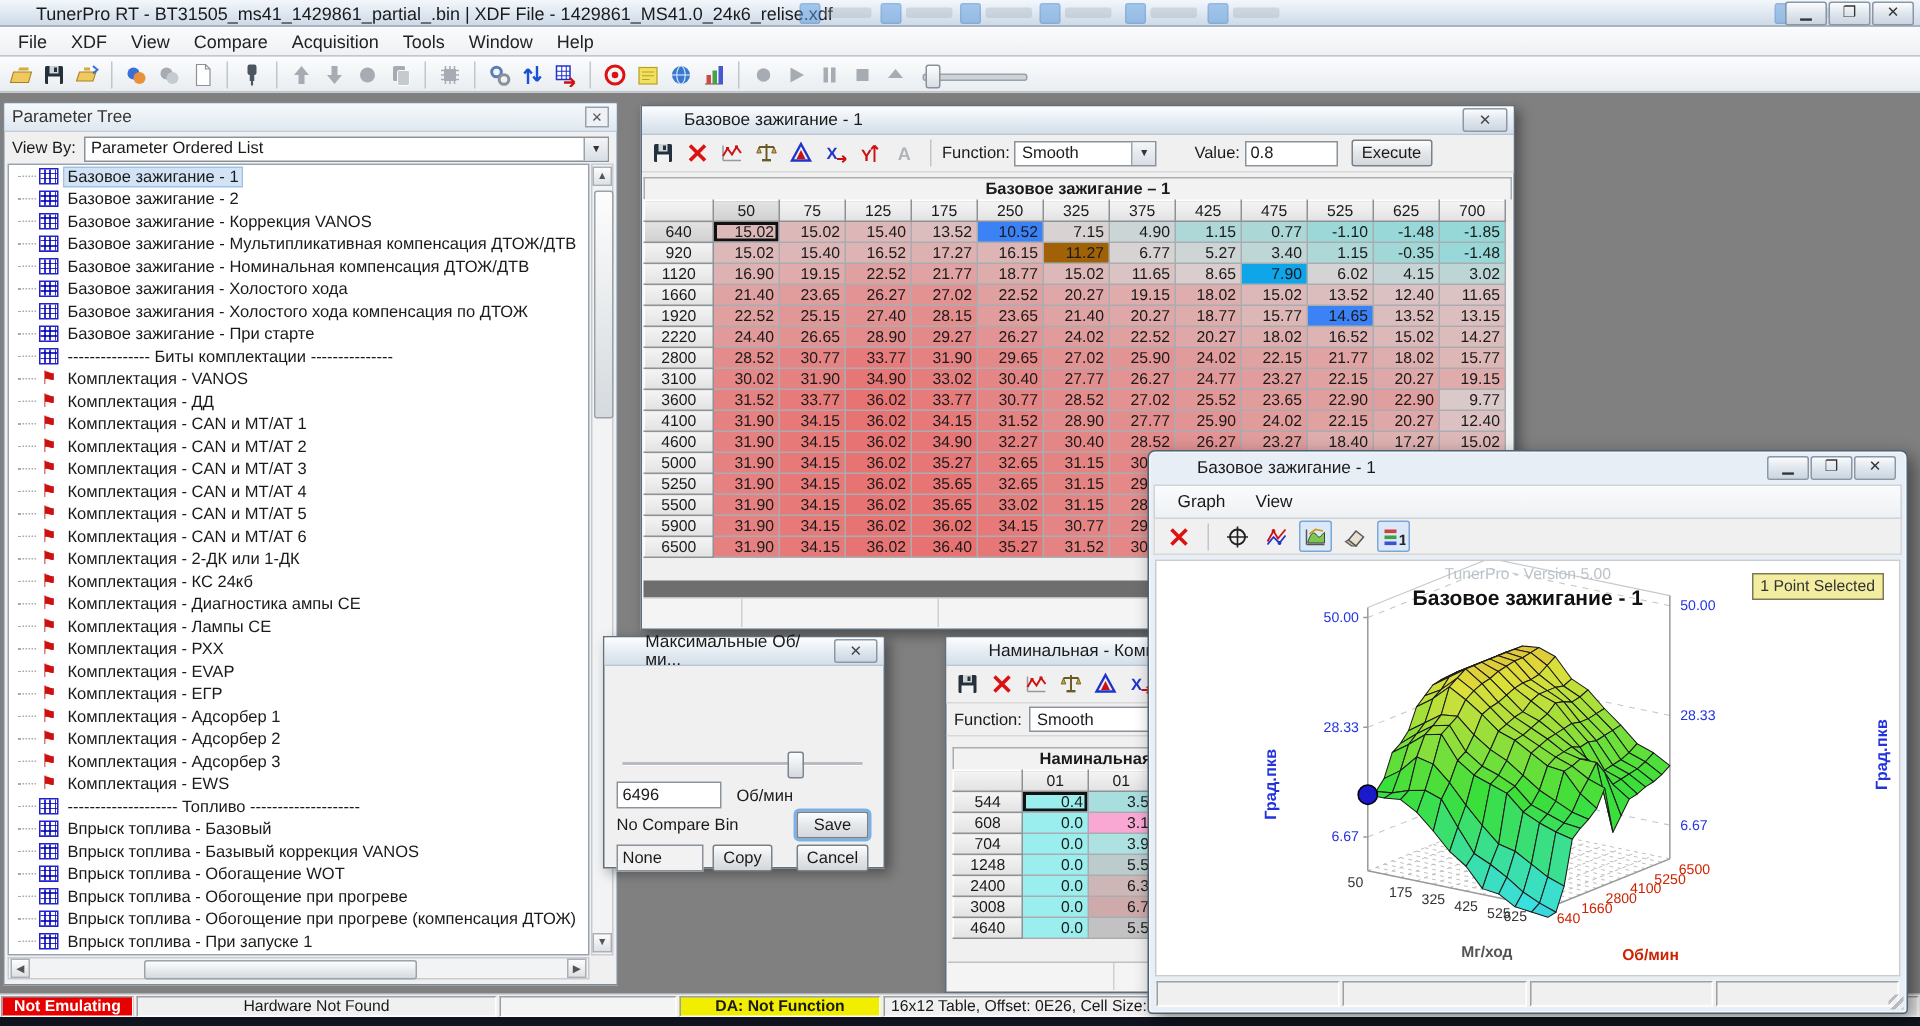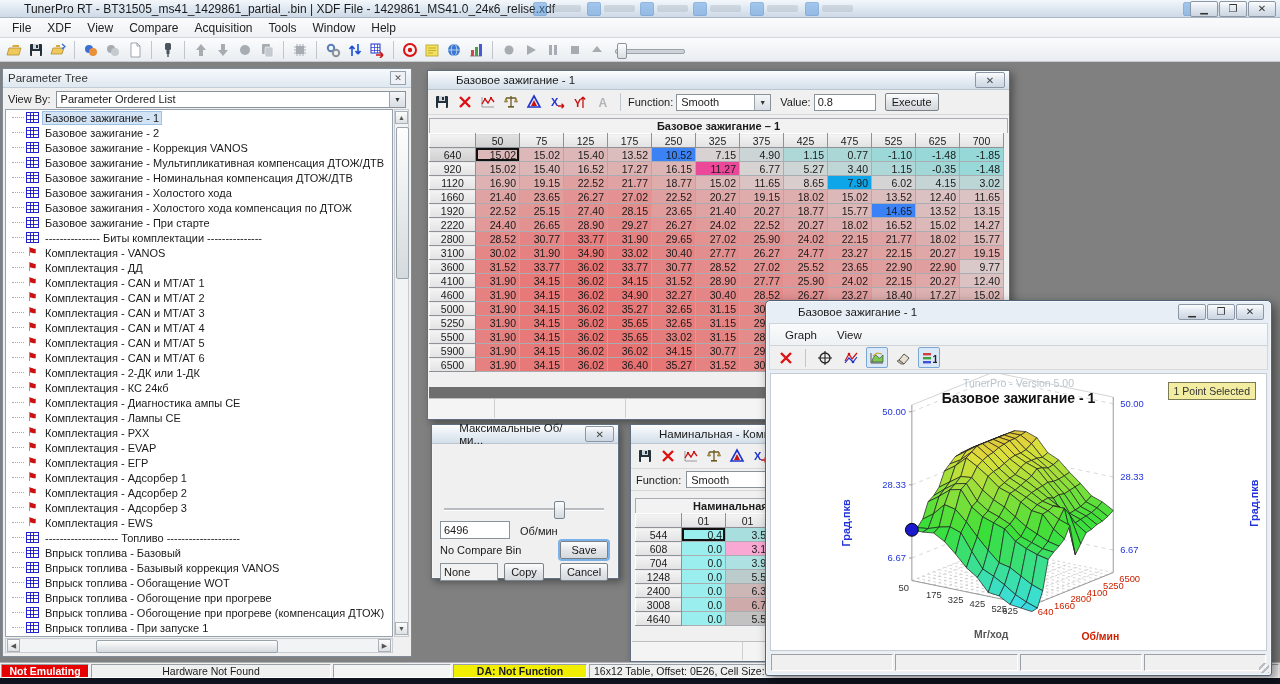--- a/index.html
+++ b/index.html
@@ -528,21 +528,21 @@
         <svg width="16" height="16" viewBox="0 0 16 16">
           <text x="3.5" y="12.5" font-size="12" font-weight="bold" fill="#b0b4b8">A</text>
         </svg>
       </span>
       <span class="tsep"></span>
       <span>Function:</span>
       <div class="combo" style="width: 95px;">
         <span class="ctext">Smooth</span>
         <span class="cbtn">▼</span>
       </div>
-      <span style="margin-left: 6px;">Value:</span>
+      <span style="margin-left: 22px;">Value:</span>
       <div class="tinput" style="width: 62px; height: 17px;">0.8</div>
       <div class="btn" style="width: 54px; height: 18px; margin-left: 6px;">Execute</div>
     </div>
   <div style="position:absolute;left:1px;right:1px;top:47px;">
     <div class="ttitle">Базовое зажигание – 1</div>
     <table class="grid" id="igngrid">
         <colgroup>
           <col style="width:46px">
           <col style="width:44px">
           <col style="width:44px">
@@ -588,21 +588,21 @@
             <td class="cell" style="background:rgb(153,216,216)">-1.48</td>
             <td class="cell" style="background:rgb(150,216,216)">-1.85</td>
           </tr>
           <tr>
             <td class="hdr">920</td>
             <td class="cell" style="background:rgb(221,184,184)">15.02</td>
             <td class="cell" style="background:rgb(221,183,183)">15.40</td>
             <td class="cell" style="background:rgb(221,179,179)">16.52</td>
             <td class="cell" style="background:rgb(222,177,177)">17.27</td>
             <td class="cell" style="background:rgb(221,181,181)">16.15</td>
-            <td class="cell" style="background:#ec4899">11.27</td>
+            <td class="cell" style="background:#a16207">11.27</td>
             <td class="cell" style="background:rgb(216,211,211)">6.77</td>
             <td class="cell" style="background:rgb(206,213,213)">5.27</td>
             <td class="cell" style="background:rgb(191,214,214)">3.40</td>
             <td class="cell" style="background:rgb(174,215,215)">1.15</td>
             <td class="cell" style="background:rgb(162,215,215)">-0.35</td>
             <td class="cell" style="background:rgb(153,216,216)">-1.48</td>
           </tr>
           <tr>
             <td class="hdr">1120</td>
             <td class="cell" style="background:rgb(222,178,178)">16.90</td>
@@ -816,21 +816,21 @@
         </tbody>
       </table>
   </div>
   <div style="position:absolute;left:1px;right:1px;top:316px;height:11px;background:#6e6e6e;"></div>
   <div style="position:absolute;left:1px;right:1px;top:327px;height:19px;background:#f4f4f4;border-top:1px solid #c0c0c0;display:flex;">
     <span style="width:65px;border-right:1px solid #d0d0d0;"></span>
     <span style="width:130px;border-right:1px solid #d0d0d0;"></span>
   </div>
 </div>
 
-<div class="win" style="left:431px;top:424px;width:186px;height:153px;">
+<div class="win" style="left:402px;top:424px;width:186px;height:153px;">
   <div class="wtbar">
     <span class="tico chipico"></span>
     <span>Максимальные Об/ми...</span>
     <span class="wclose">✕</span>
   </div>
   <div style="position:absolute;left:12px;top:76px;width:160px;height:16px;">
     <div style="position:absolute;left:0;right:0;top:7px;height:2px;background:#b8bcc0;border-bottom:1px solid #fff;"></div>
     <div id="rpmthumb" style="position: absolute; top: 0px; width: 9px; height: 16px; background: linear-gradient(rgb(253, 253, 253), rgb(213, 218, 222)); border: 1px solid rgb(122, 132, 142); border-radius: 2px; left: 110px;"></div>
   </div>
   <div class="tinput" style="position:absolute;left:8px;top:96px;width:70px;height:18px;">

